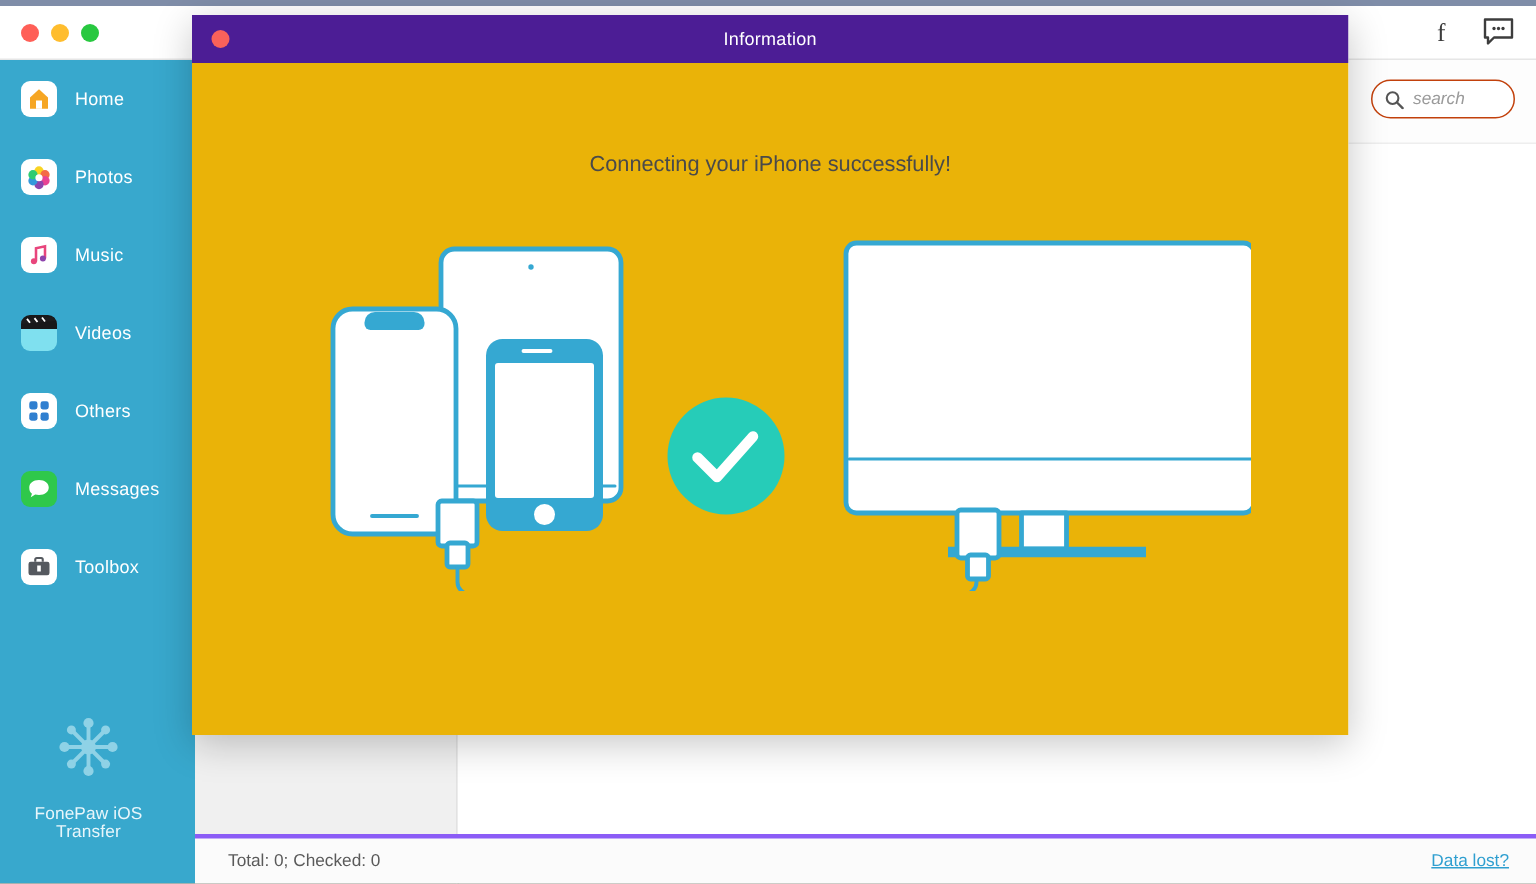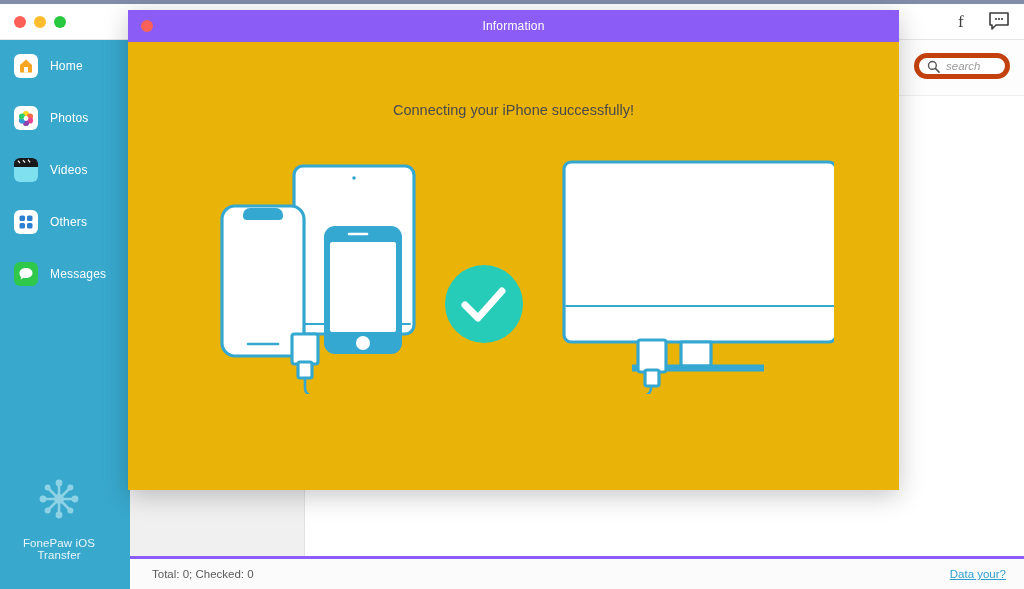--- a/index.html
+++ b/index.html
@@ -99,21 +99,21 @@
   }
   .content-search-bar {
     position: absolute; left: 0; top: 0;
     width: 894px; height: 56px;
     background: #fdfdfd;
     border-bottom: 1px solid #eeeeee;
   }
   .search-box {
     position: absolute; right: 14px; top: 13px;
     width: 96px; height: 26px;
-    border: 5px solid #c2410c;
+    border: 1px solid #c2410c;
     border-radius: 13px;
     background: #fff;
     display: flex; align-items: center;
     padding: 0 8px; gap: 6px;
   }
   .search-ph { font-size: 11.5px; color: #9a9a9a; font-style: italic; }
 
   .list-pane {
     position: absolute; left: 0; top: 56px;
     width: 175px; height: 493px;
@@ -163,21 +163,21 @@
     position: absolute;
     left: 128px; top: 10px;
     width: 771px; height: 480px;
     background: #fafafa;
     box-shadow: 0 6px 24px rgba(0,0,0,.22);
     overflow: hidden;
   }
   .modal-titlebar {
     position: relative;
     height: 32px;
-    background: #8b5cf6;
+    background: #4c1d95;
   }
   .modal-title {
     position: absolute; left: 0; right: 0; top: 0;
     line-height: 32px;
     text-align: center;
     color: #ffffff;
     font-size: 12px;
     letter-spacing: .2px;
   }
   .modal-close {
@@ -263,20 +263,30 @@
             <circle cx="13" cy="11.5" r="3.1" fill="#e84393"></circle>
             <circle cx="9" cy="14" r="3.1" fill="#8e44ad"></circle>
             <circle cx="5" cy="11.5" r="3.1" fill="#3498db"></circle>
             <circle cx="5" cy="7.5" r="3.1" fill="#2ecc71"></circle>
             <circle cx="9" cy="9.5" r="2.4" fill="#ffffff"></circle>
           </svg>
         </span>
         <span class="nav-label">Photos</span>
       </div>
 
+      <div class="nav-item">
+        <span class="app-icon icon-music">
+          <svg width="18" height="18" viewBox="0 0 18 18">
+            <path d="M7 13V4.5l6-1.3V11" fill="none" stroke="#e8457c" stroke-width="1.7" stroke-linecap="round"></path>
+            <circle cx="5.6" cy="13.2" r="2" fill="#e8457c"></circle>
+            <circle cx="11.6" cy="11.4" r="2" fill="#8e44ad"></circle>
+          </svg>
+        </span>
+        <span class="nav-label">Music</span>
+      </div>
 
       <div class="nav-item">
         <span class="app-icon icon-videos">
           <svg width="24" height="10" viewBox="0 0 24 10" style="margin-top:-13px">
             <path d="M0 2 L22 0 L23 3 L1 5 Z" fill="#1c1c1e"></path>
             <path d="M4 1.6 l2 2.6 M9 1.1 l2 2.6 M14 .7 l2 2.6" stroke="#fff" stroke-width="1.2"></path>
           </svg>
         </span>
         <span class="nav-label">Videos</span>
       </div>
@@ -296,20 +306,30 @@
 
       <div class="nav-item">
         <span class="app-icon icon-msg">
           <svg width="18" height="18" viewBox="0 0 18 18">
             <path d="M9 3c3.9 0 6.5 2.2 6.5 5s-2.6 5-6.5 5c-.9 0-1.7-.1-2.5-.3L3.5 14.5l.8-2.3C3 11.2 2.5 10 2.5 8c0-2.8 2.6-5 6.5-5z" fill="#ffffff"></path>
           </svg>
         </span>
         <span class="nav-label">Messages</span>
       </div>
 
+      <div class="nav-item">
+        <span class="app-icon icon-tool">
+          <svg width="18" height="18" viewBox="0 0 18 18">
+            <rect x="2" y="5.5" width="14" height="9" rx="1.5" fill="#55595f"></rect>
+            <path d="M6.5 5.5V4a1 1 0 0 1 1-1h3a1 1 0 0 1 1 1v1.5" fill="none" stroke="#55595f" stroke-width="1.4"></path>
+            <rect x="7.8" y="8" width="2.4" height="4" fill="#ffffff"></rect>
+          </svg>
+        </span>
+        <span class="nav-label">Toolbox</span>
+      </div>
 
       <div class="brand">
         <svg width="48" height="48" viewBox="0 0 48 48">
           <g fill="#8fd2e6">
             <circle cx="24" cy="24" r="5"></circle>
             <circle cx="24" cy="8" r="3.4"></circle>
               <circle cx="24" cy="40" r="3.4"></circle>
             <circle cx="8" cy="24" r="3.4"></circle>
               <circle cx="40" cy="24" r="3.4"></circle>
             <circle cx="12.6" cy="12.6" r="3"></circle>
@@ -341,21 +361,21 @@
 
       <div class="detail-pane">
         <svg class="placeholder-person" width="150" height="150" viewBox="0 0 150 150">
           <path d="M75 20c14 0 24 11 24 25 0 9-3 16-8 21 16 6 27 20 27 38H32c0-18 11-32 27-38-5-5-8-12-8-21 0-14 10-25 24-25z" fill="none" stroke="#7d7d7d" stroke-width="2.2" stroke-linejoin="round"></path>
         </svg>
         <button class="add-contact-btn">Add Contact</button>
       </div>
 
       <div class="statusbar">
         <span class="status-total">Total: 0; Checked: 0</span>
-        <span class="data-lost">Data your?</span>
+        <span class="data-lost">Data lost?</span>
       </div>
     </div>
   </div>
 
   <div class="modal">
 
     <div class="modal-titlebar">
       <span class="modal-close"></span>
       <span class="modal-title">Information</span>
     </div>

